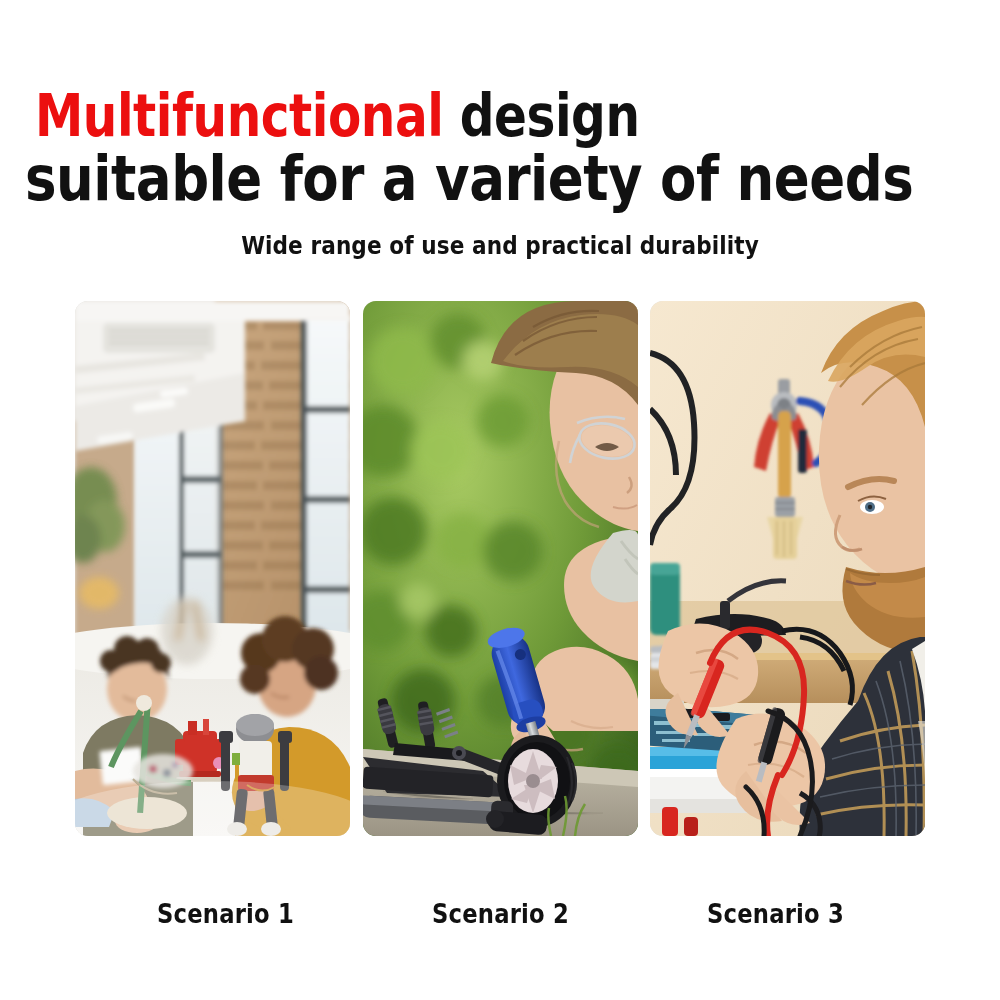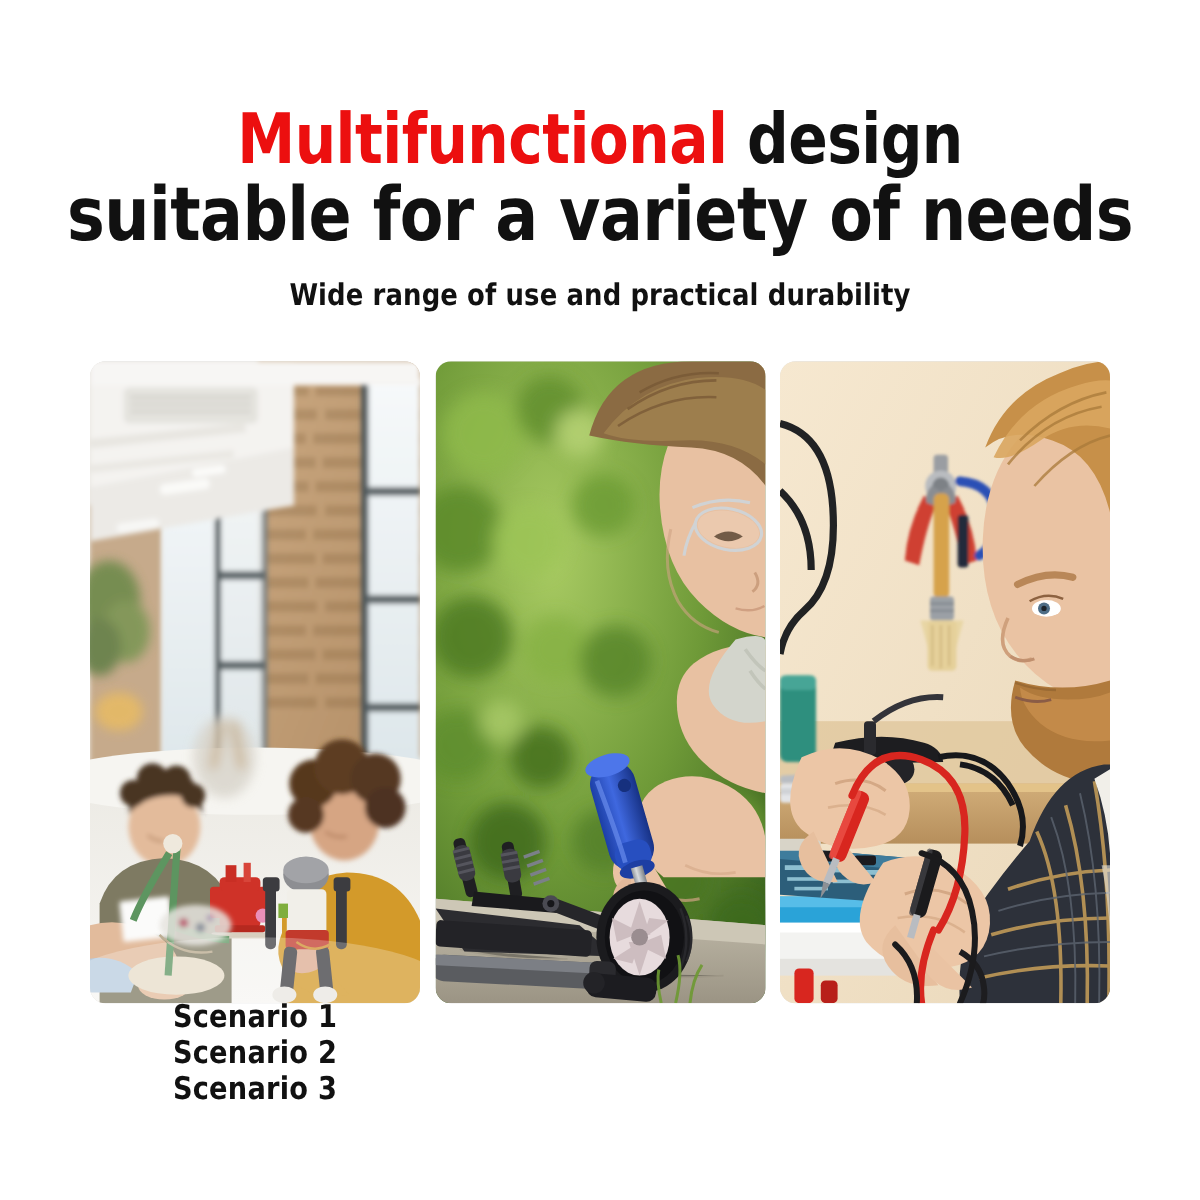--- a/index.html
+++ b/index.html
@@ -19,21 +19,20 @@
     height: 1000px;
     background: #ffffff;
   }
 
   
   .headline {
     position: absolute;
     left: 0;
     top: 88px;
     width: 1000px;
-    text-align: center;
     line-height: 0.98;
   }
   .headline-line {
     display: block;
     font-family: "Liberation Sans Narrow", "DejaVu Sans Condensed", "Liberation Sans", sans-serif;
     font-weight: 700;
     font-size: 58px;
     letter-spacing: -0.5px;
     color: #111111;
     white-space: nowrap;
@@ -85,26 +84,25 @@
   .photo-card svg {
     display: block;
     width: 275px;
     height: 535px;
   }
 
   
   .captions {
     position: absolute;
     left: 75px;
-    top: 833px;
+    top: 899px;
     width: 850px;
     height: 36px;
     display: flex;
-    justify-content: space-between;
-    flex-direction: column;
+    justify-content: center;
   }
   .caption {
     width: 275px;
     text-align: center;
     font-family: "Liberation Sans Narrow", "DejaVu Sans Condensed", "Liberation Sans", sans-serif;
     font-weight: 700;
     font-size: 26px;
     color: #111111;
     letter-spacing: 0.2px;
     transform: scaleX(0.97);

